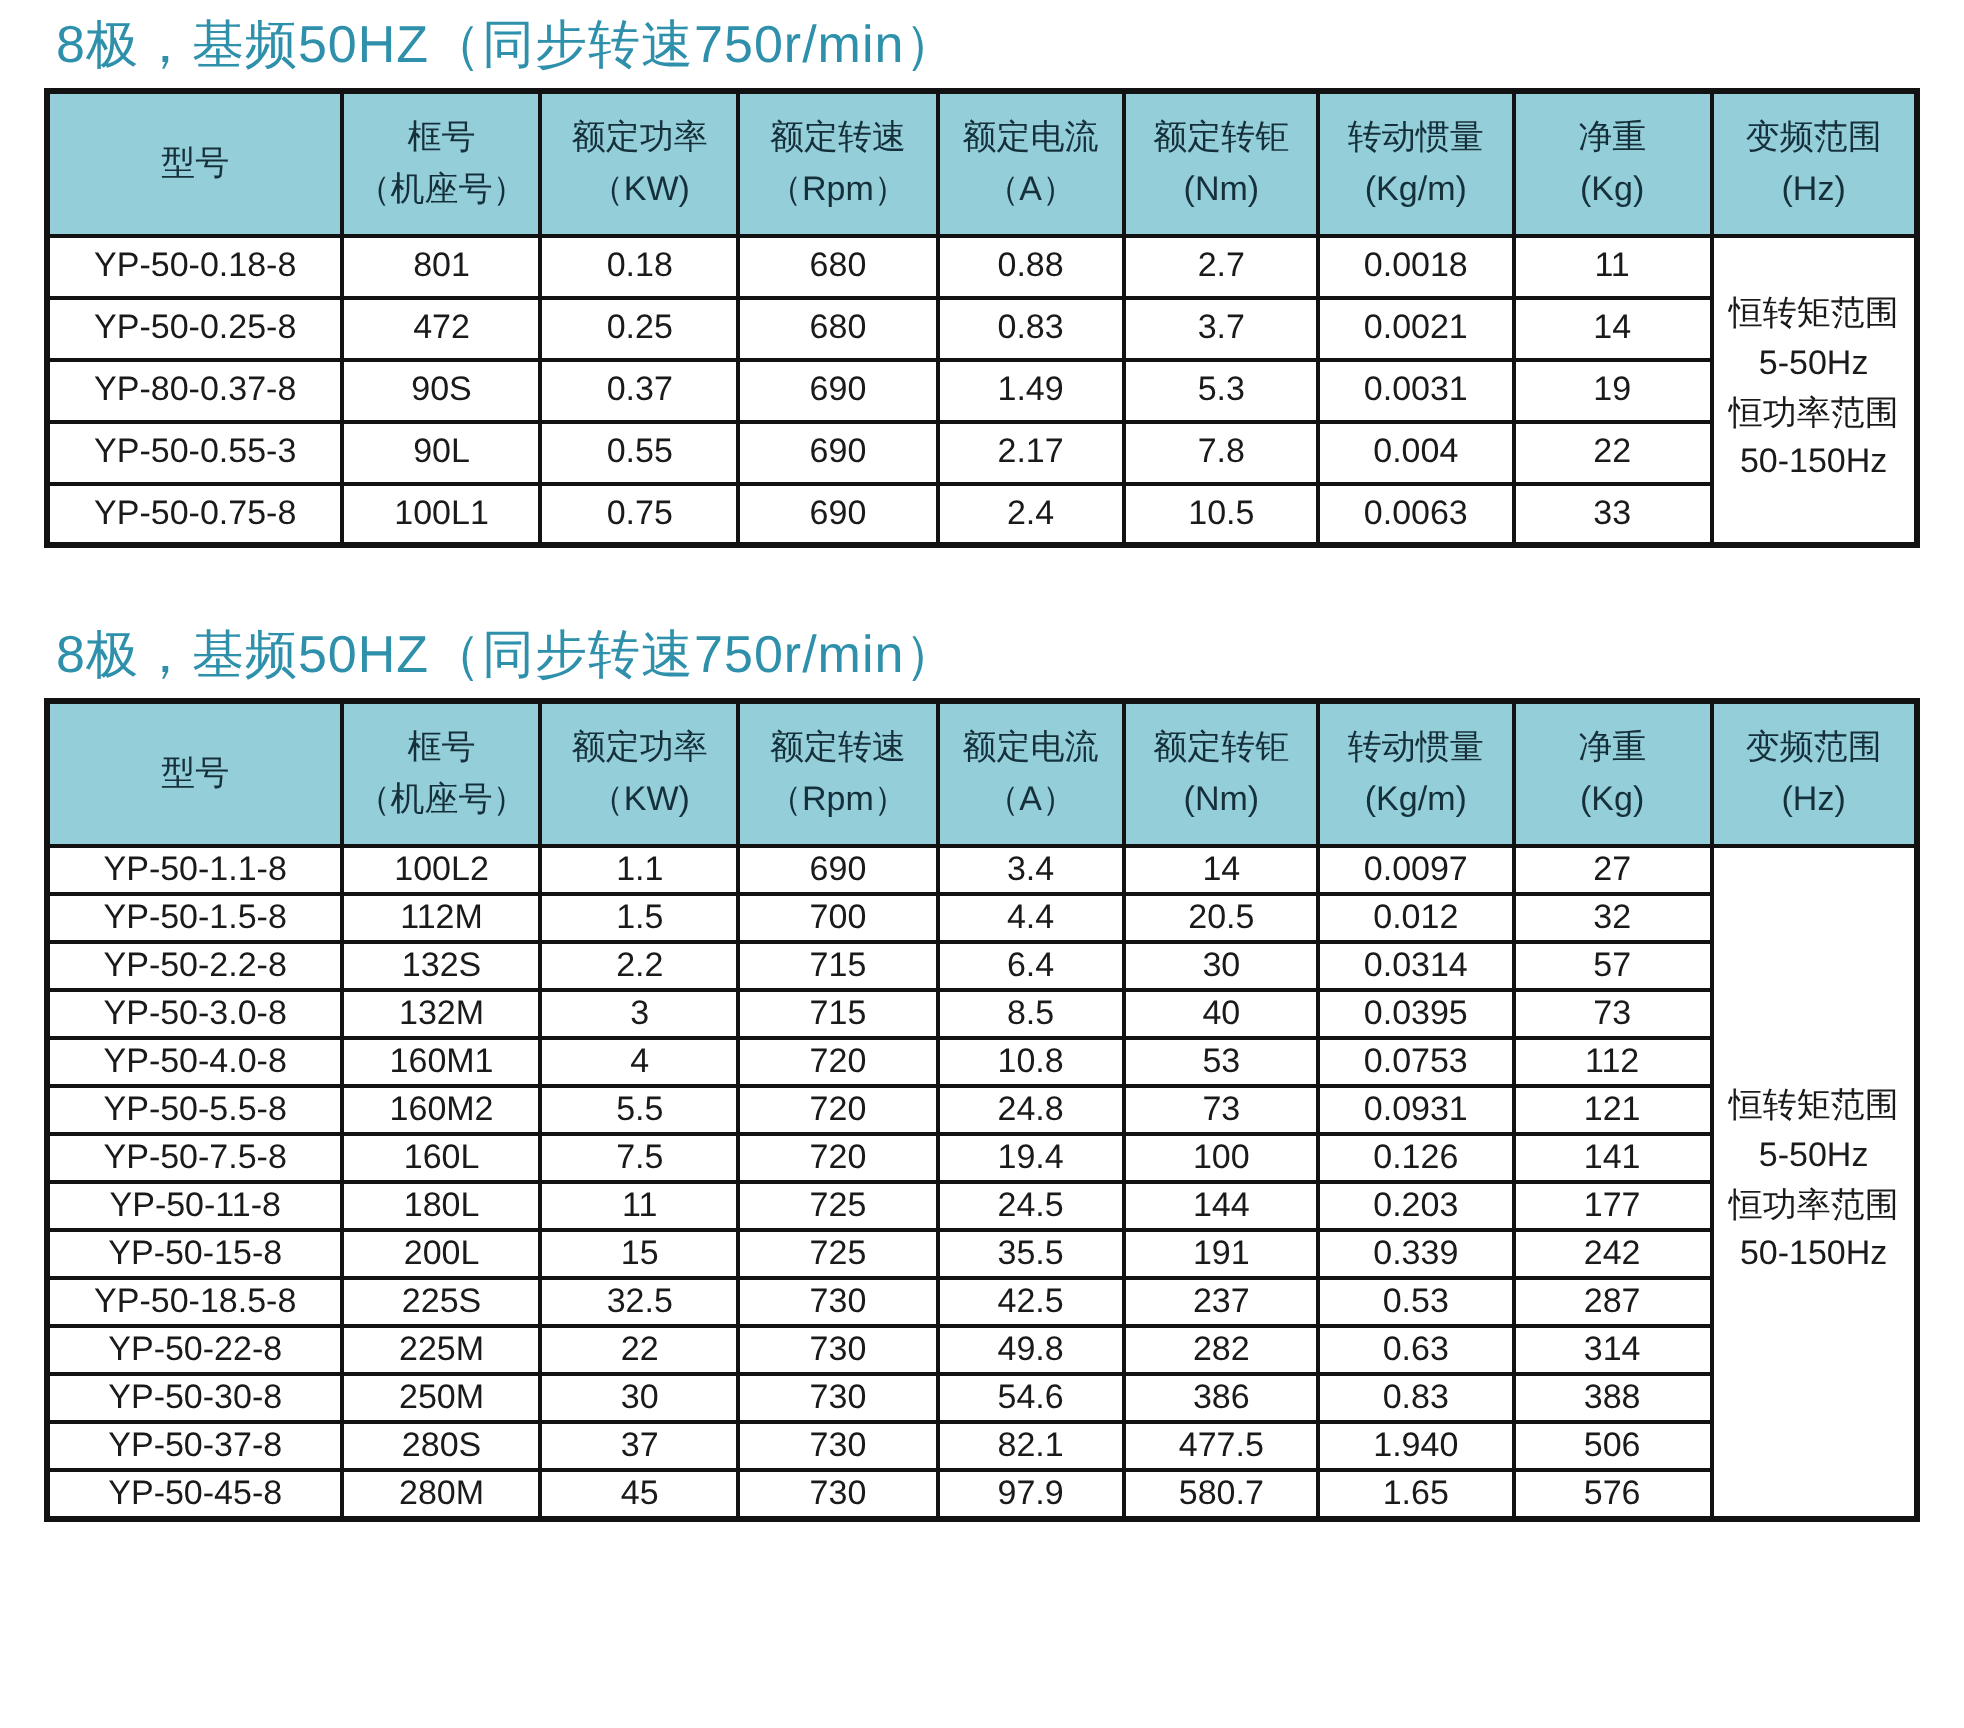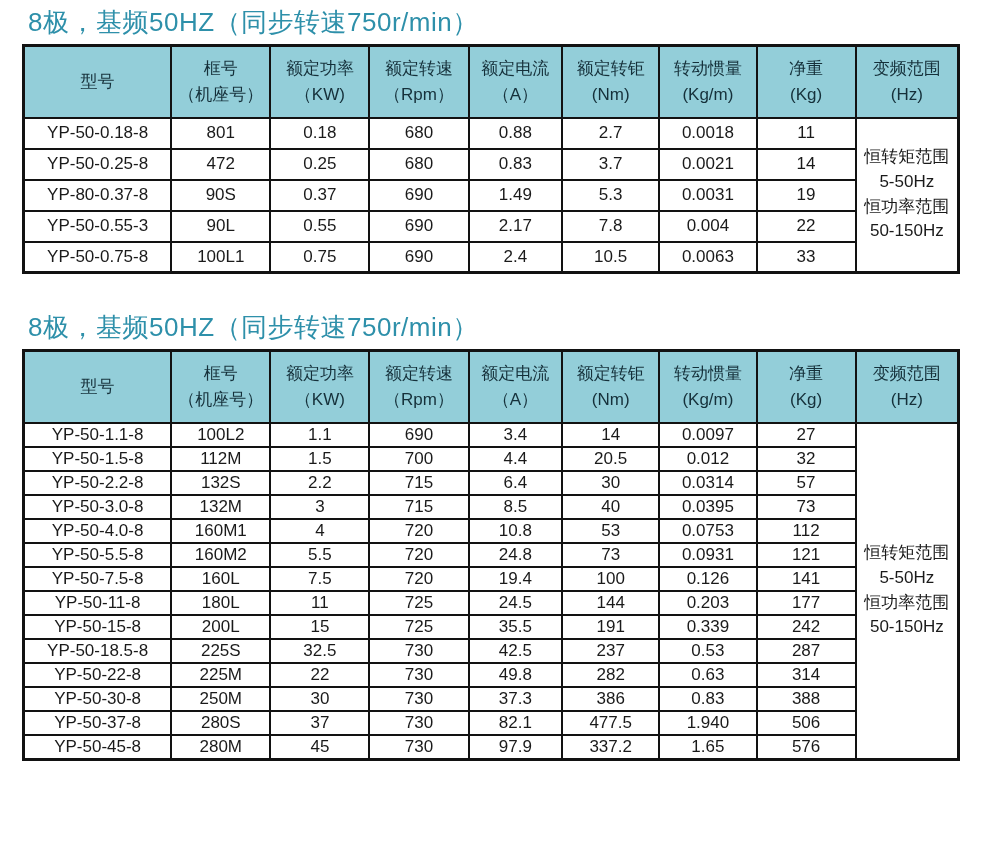--- a/index.html
+++ b/index.html
@@ -358,42 +358,42 @@
             <td>49.8</td>
             <td>282</td>
             <td>0.63</td>
             <td>314</td>
           </tr>
           <tr>
             <td>YP-50-30-8</td>
             <td>250M</td>
             <td>30</td>
             <td>730</td>
-            <td>37.3</td>
+            <td>54.6</td>
             <td>386</td>
             <td>0.83</td>
             <td>388</td>
           </tr>
           <tr>
             <td>YP-50-37-8</td>
             <td>280S</td>
             <td>37</td>
             <td>730</td>
             <td>82.1</td>
             <td>477.5</td>
             <td>1.940</td>
             <td>506</td>
           </tr>
           <tr>
             <td>YP-50-45-8</td>
             <td>280M</td>
             <td>45</td>
             <td>730</td>
             <td>97.9</td>
-            <td>337.2</td>
+            <td>580.7</td>
             <td>1.65</td>
             <td>576</td>
           </tr>
         </tbody>
     </table>
   </div>
 
 </div>
 
 </body></html>

